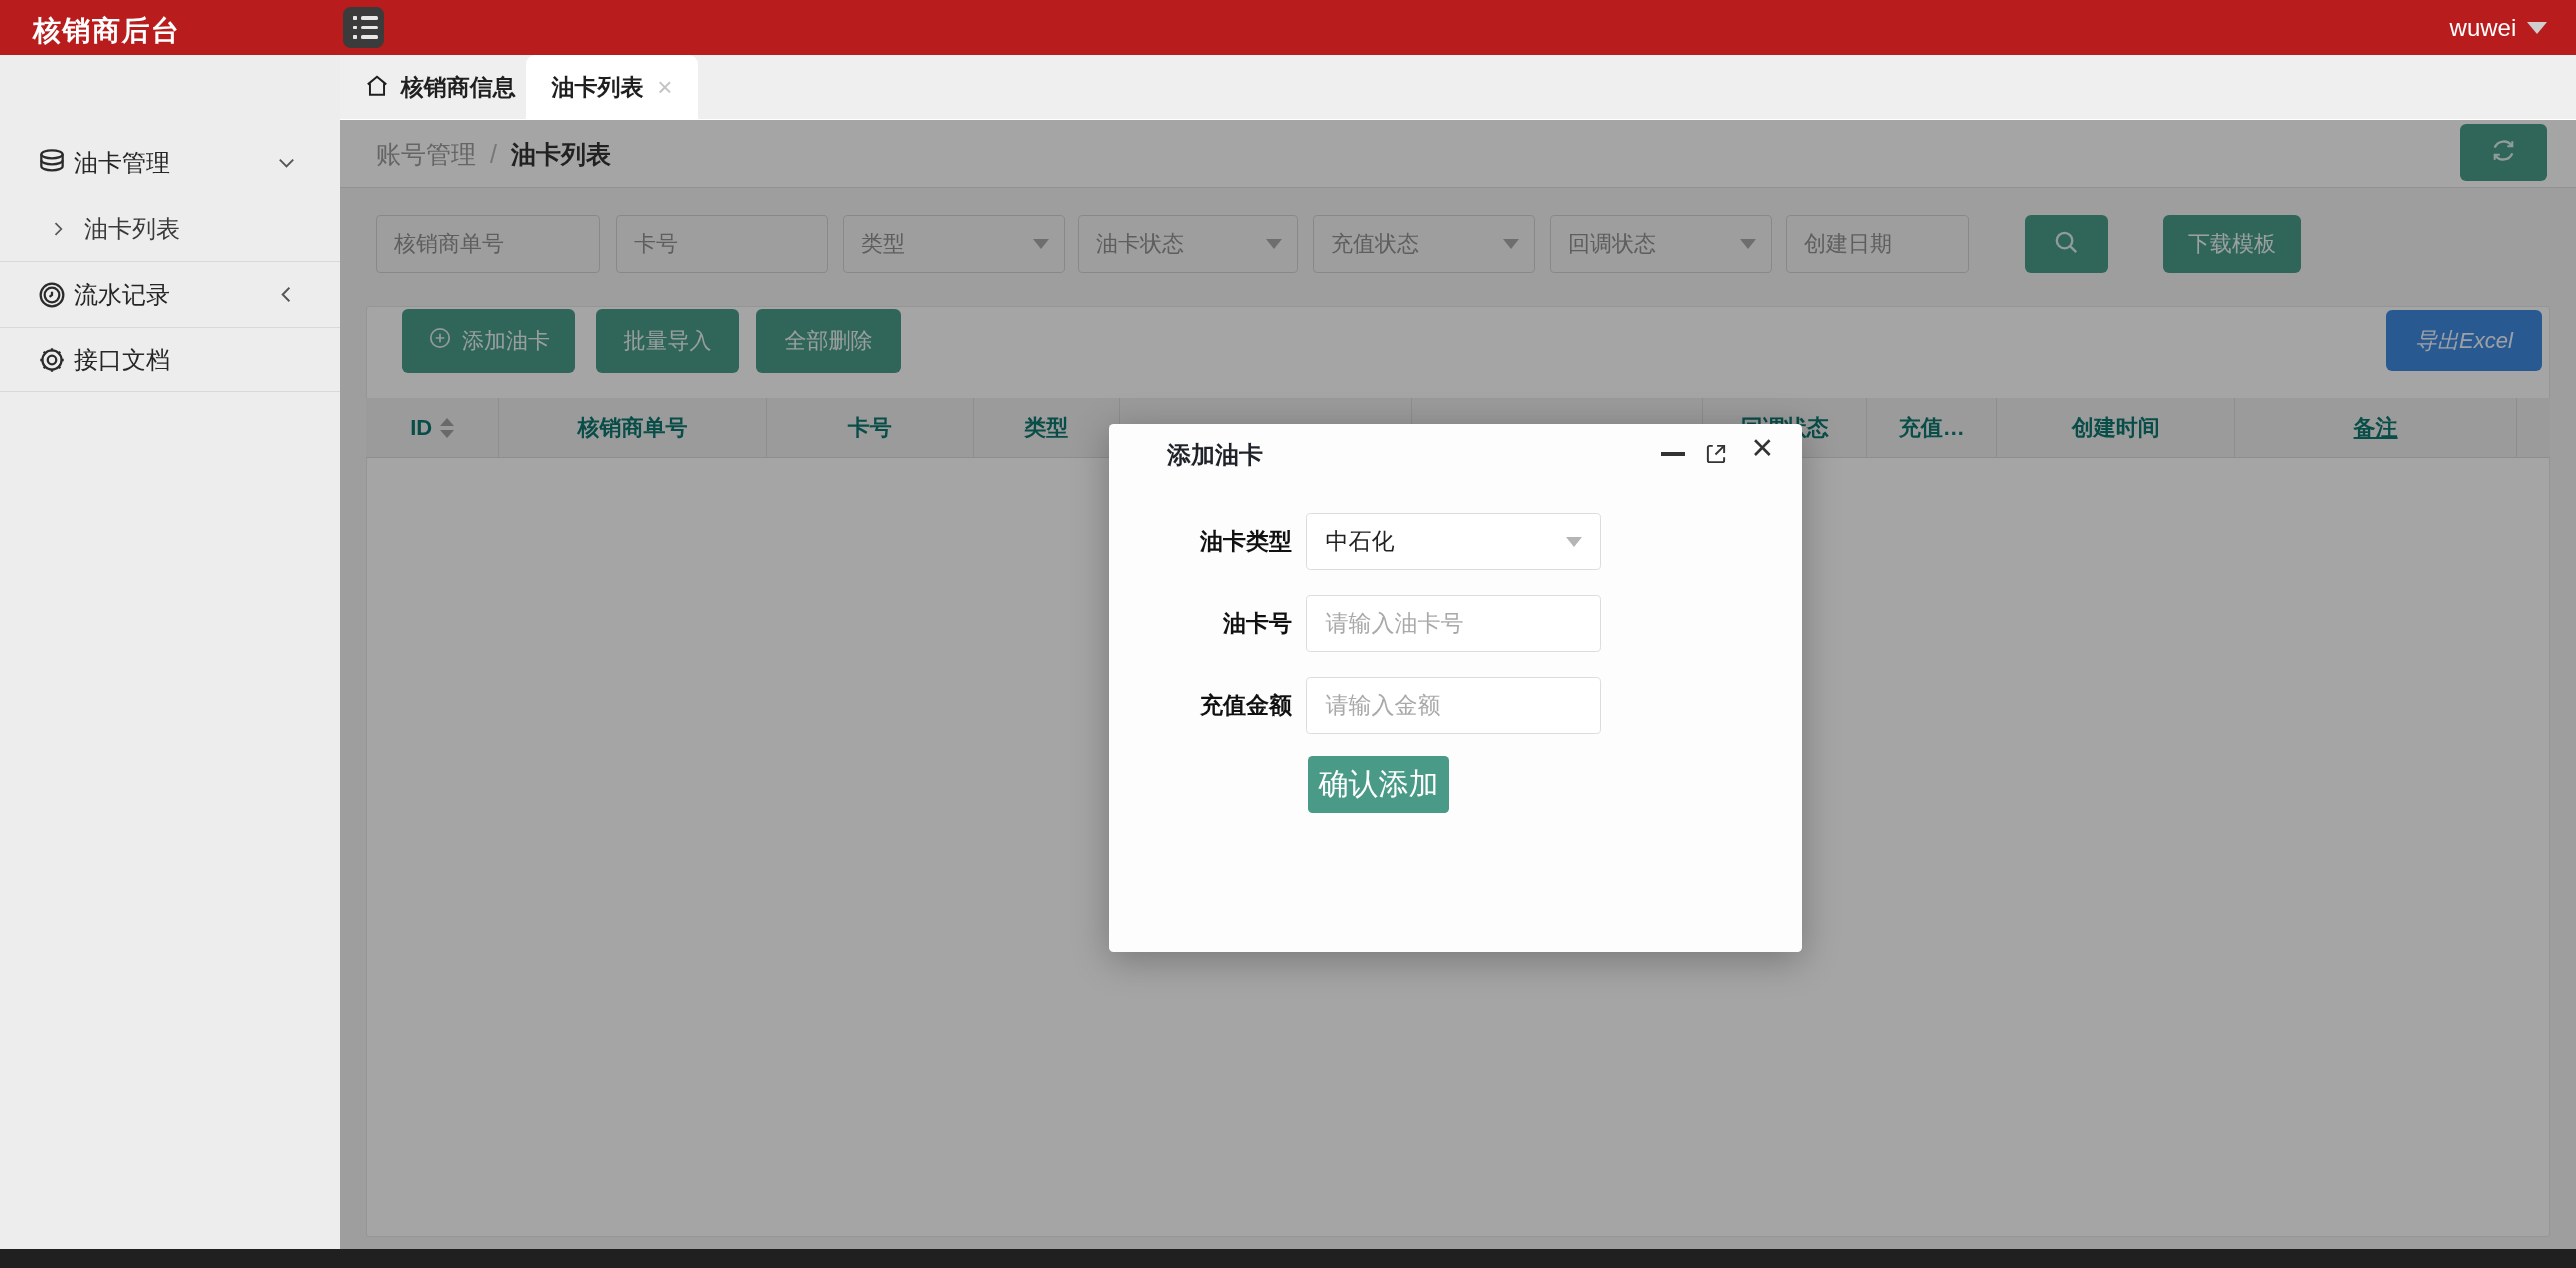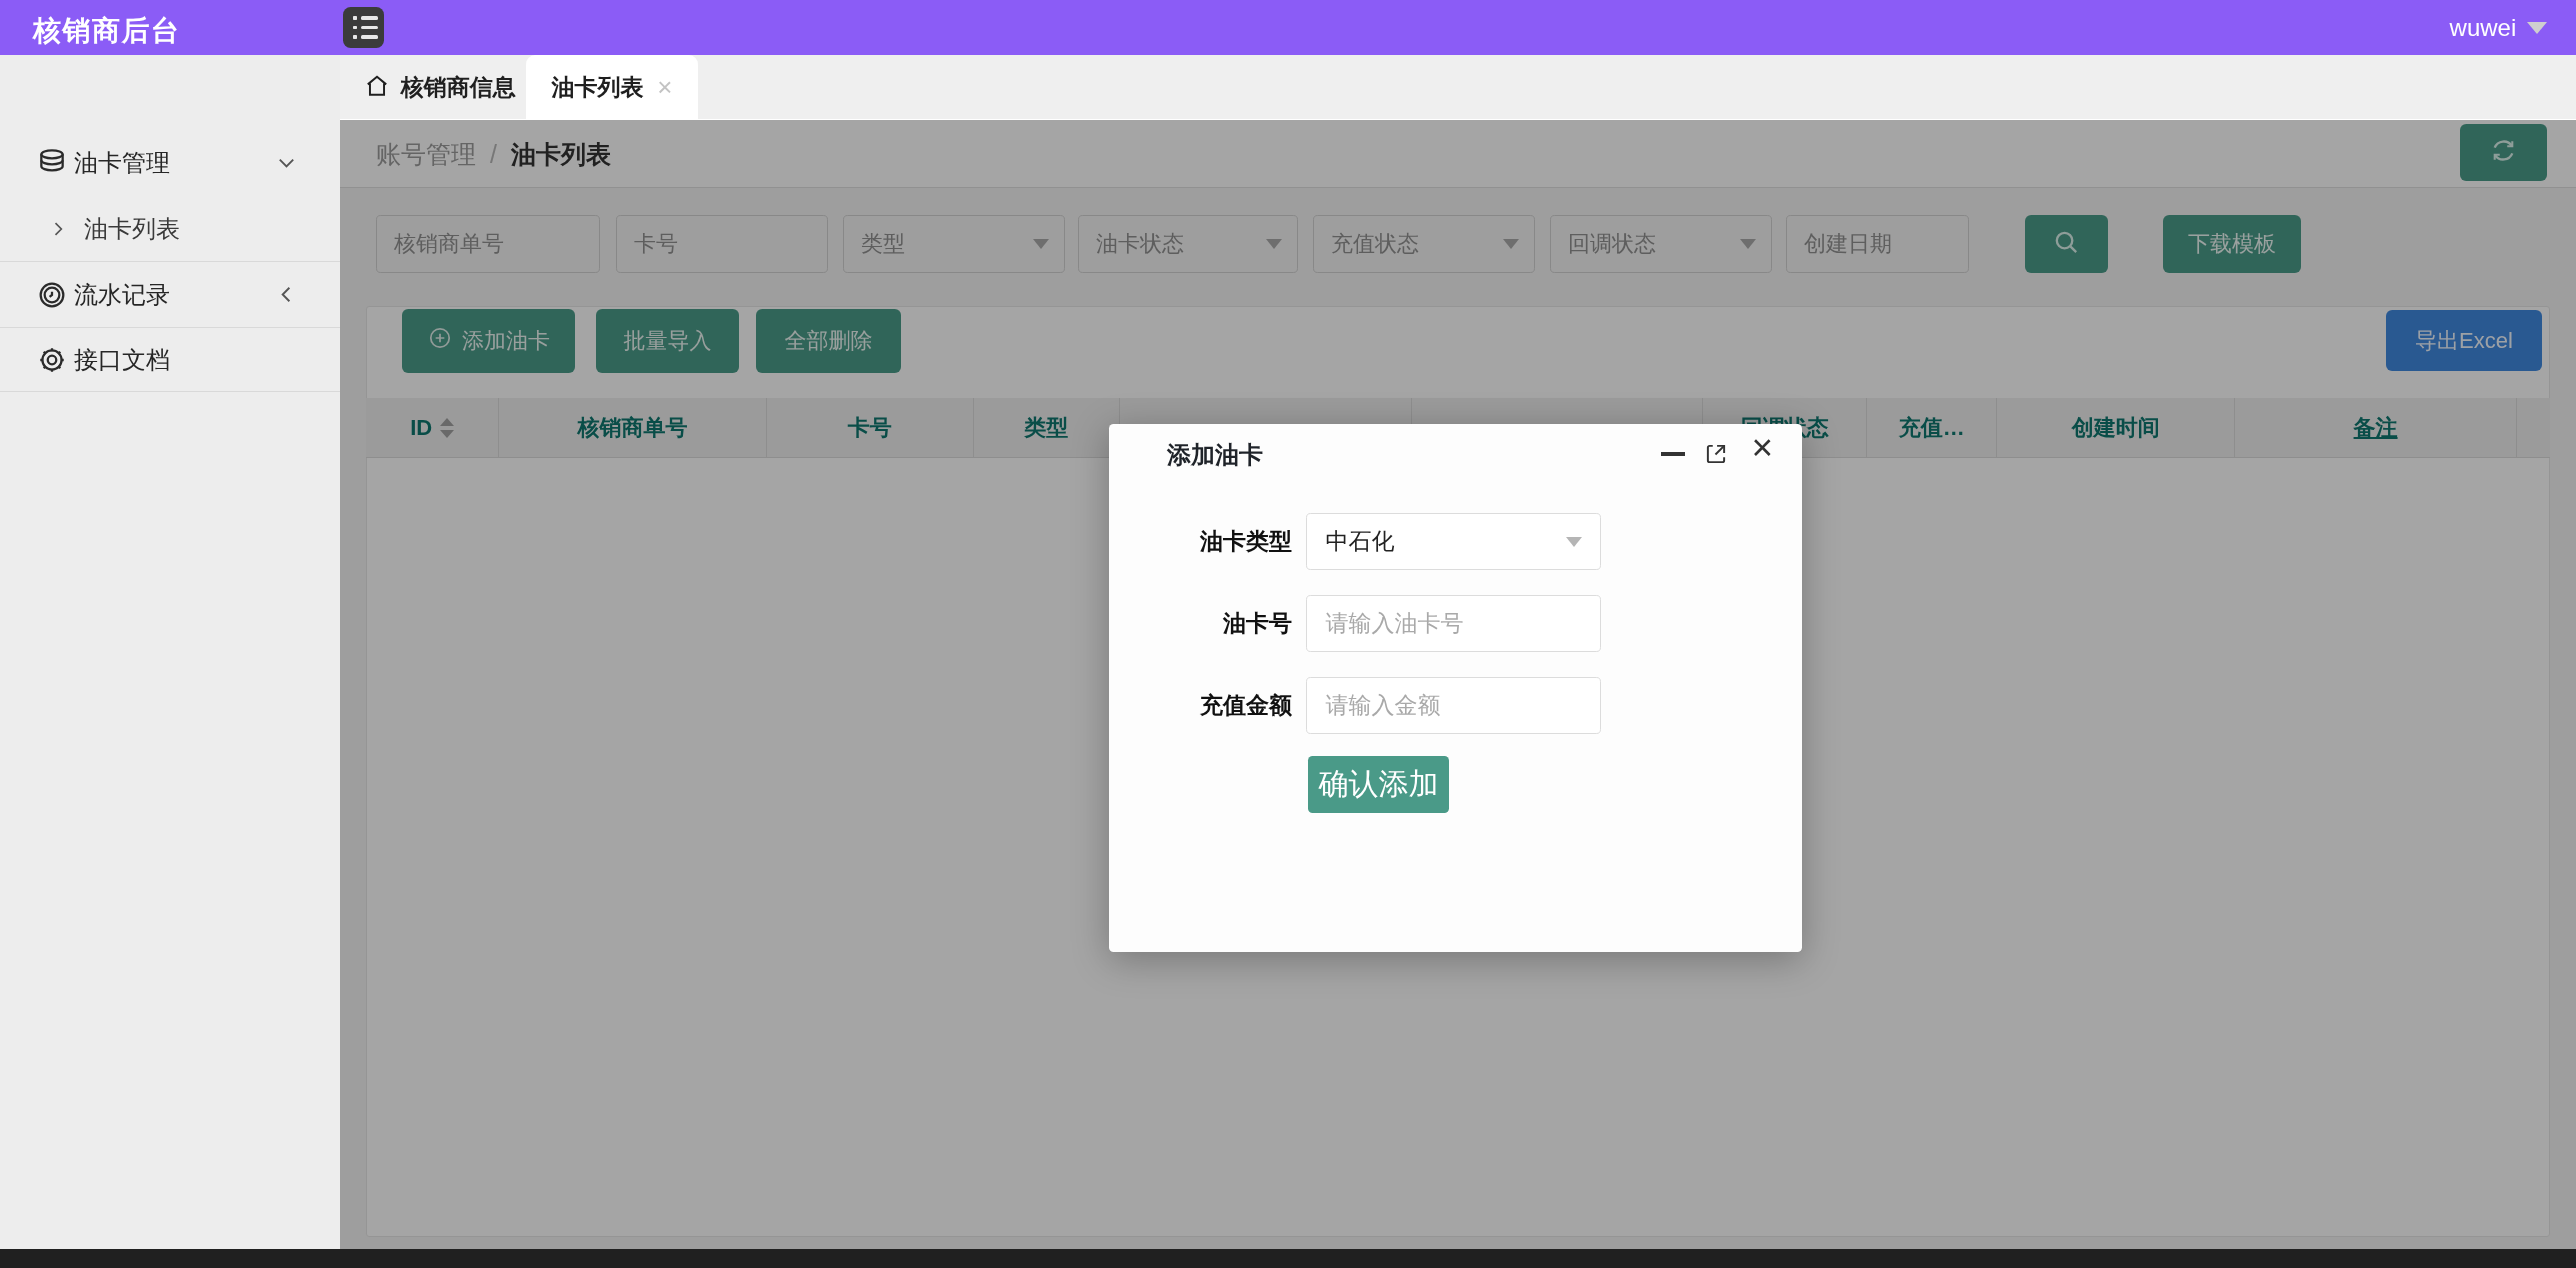--- a/index.html
+++ b/index.html
@@ -1,21 +1,21 @@
 <!DOCTYPE html>
 <html style="--teal: #4a9a88; --blue: #3f87dd;font-size:12.3px"><head>
 <meta charset="utf-8">
 <style>
   * { margin:0; padding:0; box-sizing:border-box; }
   html,body { width:2576px; height:1269px; overflow:hidden; background:#fff;
     font-family:"Liberation Sans","DejaVu Sans",sans-serif; }
   .stage { position:relative; width:2576px; height:1269px; }
 
   
-  .topbar { position:absolute; left:0; top:0; width:2576px; height:55px; background:#8b5cf6; z-index:40; }
+  .topbar { position:absolute; left:0; top:0; width:2576px; height:55px; background:#b91c1c; z-index:40; }
   .app-title { position:absolute; left:33px; top:12.3px; font-size:28px; font-weight:700; color:#fff; letter-spacing:1.5px; }
   .hamburger { position:absolute; left:343px; top:7px; width:41px; height:41px; background:#3b3b3b; border-radius:7.7px;
     display:flex; flex-direction:column; justify-content:center; gap:5.4px; padding-left:10px; cursor:pointer; }
   .hrow { display:flex; align-items:center; gap:3.8px; }
   .hdot { width:3.8px; height:3.8px; background:#e8e8e8; border-radius:0.8px; }
   .hbar { width:17.6px; height:3.8px; background:#e8e8e8; border-radius:1.5px; }
   .userbox { position:absolute; right:29px; top:0; height:55px; display:flex; align-items:center; gap:10.7px; cursor:pointer; }
   .username { color:#fff; font-size:24px; }
   .caret-down { width:0; height:0; border-left:10px solid transparent; border-right:10px solid transparent; border-top:12.3px solid #cfcfcf; }
 
@@ -60,21 +60,21 @@
     border-radius:6.1px; color:#eaf4f1; font-size:22px; display:flex; align-items:center; justify-content:center; cursor:pointer; }
 
   
   .card { position:absolute; left:26px; top:186px; width:2184px; height:931px; background:#fafafa; border:0.8px solid #e2e2e2; border-radius:3.1px; }
   .tb-btn { position:absolute; top:189px; height:64px; background:var(--teal); border:none; border-radius:6.1px;
     color:#e8f2ef; font-size:22px; display:flex; align-items:center; justify-content:center; gap:9.2px; cursor:pointer; }
   .btn-add { left:62px; width:173px; }
   .btn-import { left:256px; width:143px; }
   .btn-delete { left:416px; width:145px; }
   .btn-export { position:absolute; left:2046px; top:190px; width:156px; height:61px; background:var(--blue); border:none;
-    border-radius:6.1px; color:#eef4fb; font-size:22px; display:flex; align-items:center; justify-content:center; cursor:pointer; }
+    border-radius:6.1px; color:#eef4fb; font-size:22px; display:flex; align-items:center; justify-content:center; cursor:pointer;font-style:italic; }
 
   .thead { position:absolute; left:26px; top:278px; width:2184px; height:60px; display:flex; background:#ececec;
     border-bottom:0.8px solid #d8d8d8; }
   .th { height:60px; display:flex; align-items:center; justify-content:center; gap:7.7px; font-size:22px; color:#0f766e;
     font-weight:600; border-right:0.8px solid #d8d8d8; overflow:hidden; white-space:nowrap; }
   .th:last-child { border-right:none; }
   .sorter { display:flex; flex-direction:column; gap:3.1px; cursor:pointer; }
   .sort-up { width:0; height:0; border-left:7px solid transparent; border-right:7px solid transparent; border-bottom:8.4px solid #a0a0a0; }
   .sort-down { width:0; height:0; border-left:7px solid transparent; border-right:7px solid transparent; border-top:8.4px solid #a0a0a0; }
 

